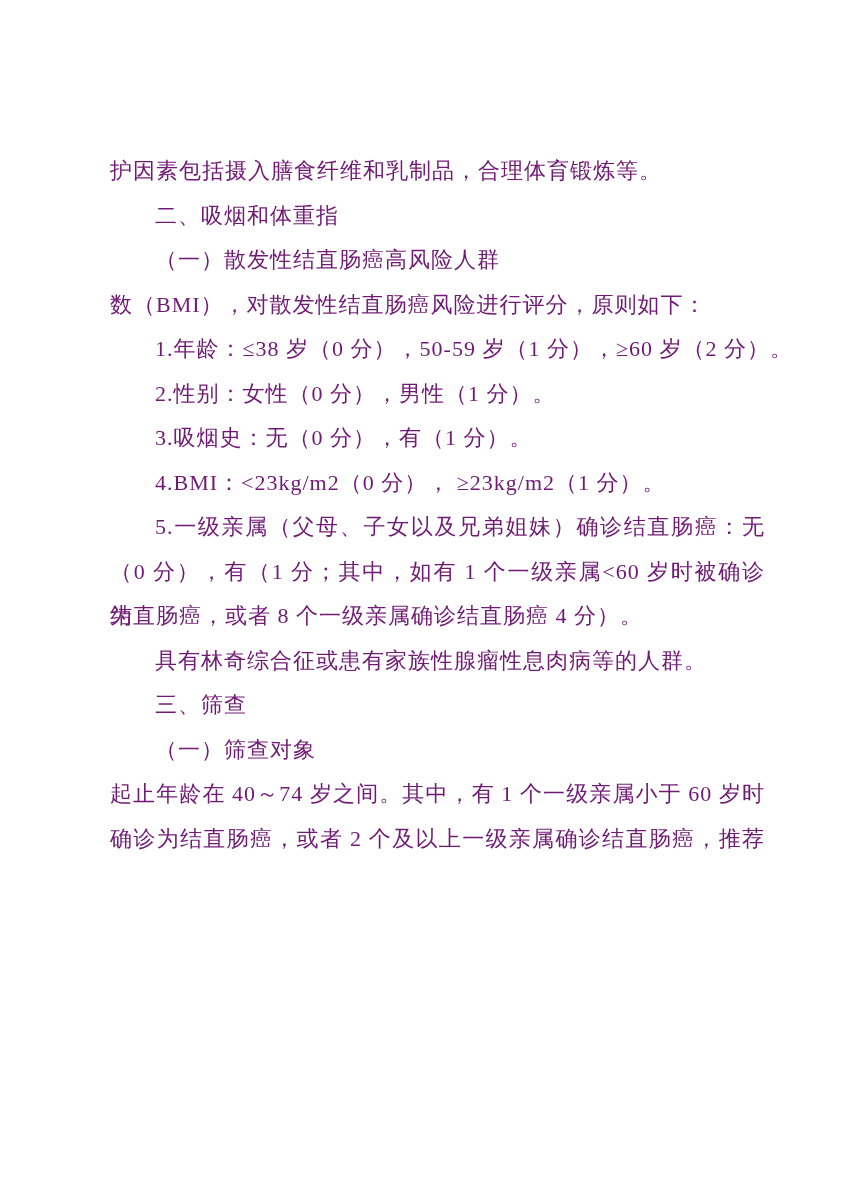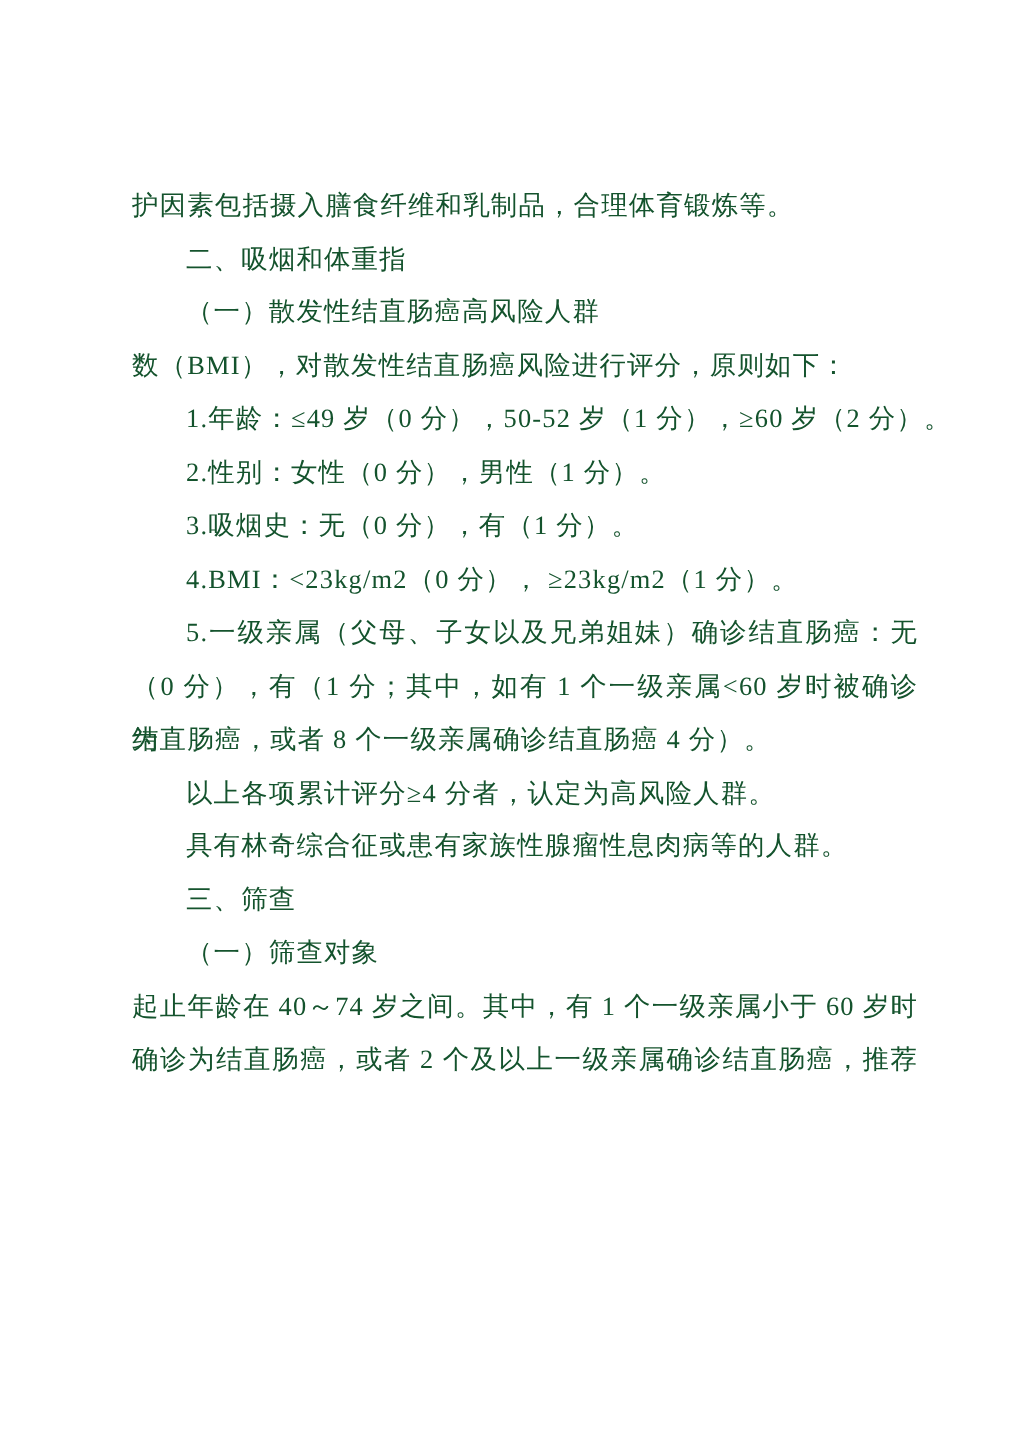--- a/index.html
+++ b/index.html
@@ -21,21 +21,21 @@
     height: 1200px;
     background: #ffffff;
   }
   .text-block {
     position: absolute;
     left: 110px;
     top: 149px;
     width: 655px;
     font-family: "Liberation Serif", "DejaVu Serif", serif;
     font-size: 22px;
-    color: #14532d;
+    color: #701a75;
     letter-spacing: 1px;
   }
   .line {
     height: 44.5px;
     line-height: 44.5px;
     white-space: nowrap;
     overflow: visible;
   }
   
   .indent {
@@ -51,27 +51,26 @@
 </style>
 </head>
 <body>
 
 <div class="page">
   <div class="text-block">
     <div class="line">护因素包括摄入膳食纤维和乳制品，合理体育锻炼等。</div>
     <div class="line indent">二、吸烟和体重指</div>
     <div class="line indent">（一）散发性结直肠癌高风险人群</div>
     <div class="line">数（BMI），对散发性结直肠癌风险进行评分，原则如下：</div>
-    <div class="line indent">1.年龄：≤49 岁（0 分），50-52 岁（1 分），≥60 岁（2 分）。</div>
+    <div class="line indent">1.年龄：≤38 岁（0 分），50-59 岁（1 分），≥60 岁（2 分）。</div>
     <div class="line indent">2.性别：女性（0 分），男性（1 分）。</div>
     <div class="line indent">3.吸烟史：无（0 分），有（1 分）。</div>
     <div class="line indent">4.BMI：&lt;23kg/m2（0 分）， ≥23kg/m2（1 分）。</div>
     <div class="line indent jfull">5.一级亲属（父母、子女以及兄弟姐妹）确诊结直肠癌：无</div>
     <div class="line jfull">（0 分），有（1 分；其中，如有 1 个一级亲属&lt;60 岁时被确诊为</div>
     <div class="line">结直肠癌，或者 8 个一级亲属确诊结直肠癌 4 分）。</div>
-    <div class="line indent">以上各项累计评分≥4 分者，认定为高风险人群。</div>
     <div class="line indent">具有林奇综合征或患有家族性腺瘤性息肉病等的人群。</div>
     <div class="line indent">三、筛查</div>
     <div class="line indent">（一）筛查对象</div>
     <div class="line jfull">起止年龄在 40～74 岁之间。其中，有 1 个一级亲属小于 60 岁时</div>
     <div class="line jfull">确诊为结直肠癌，或者 2 个及以上一级亲属确诊结直肠癌，推荐</div>
   </div>
 </div>
 
 </body></html>

